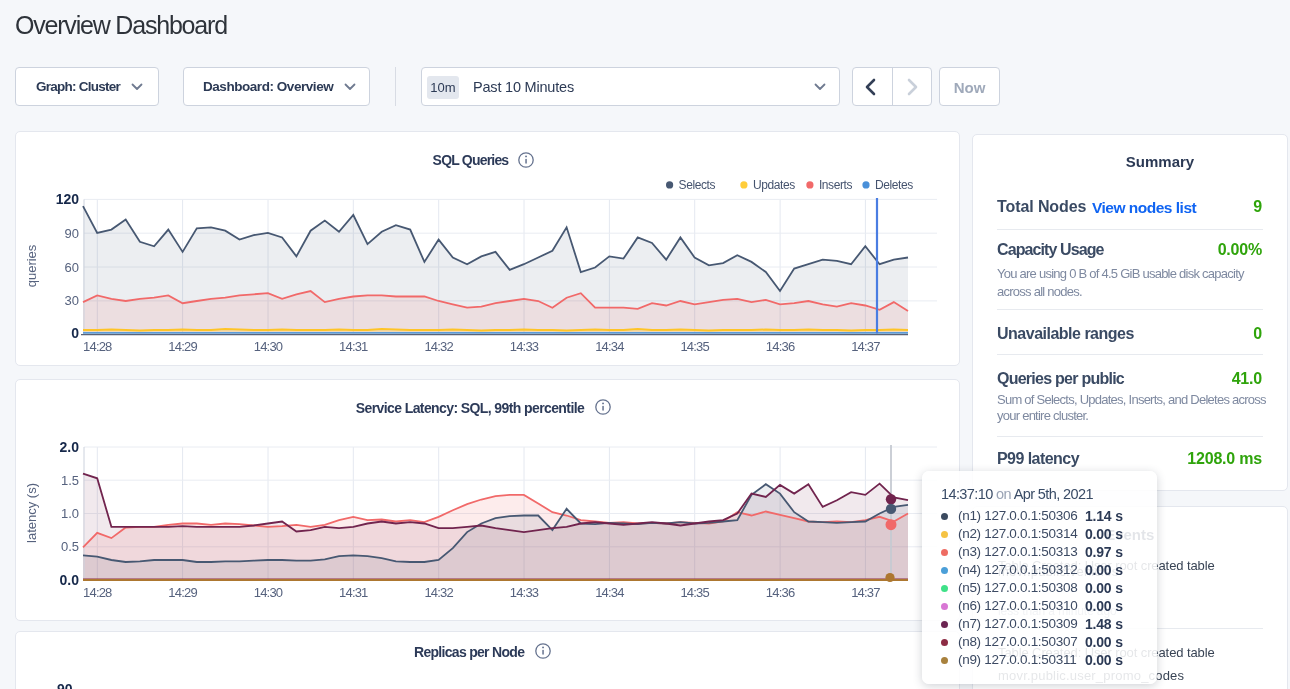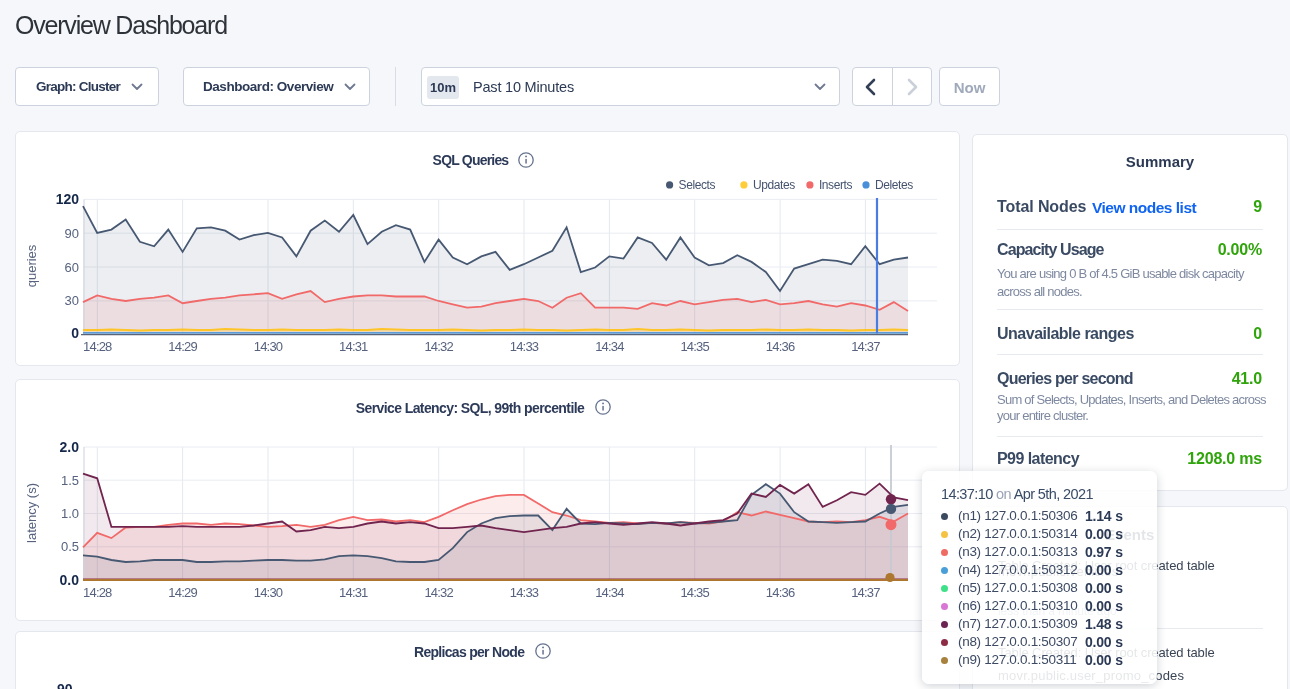--- a/index.html
+++ b/index.html
@@ -26,21 +26,21 @@
 <svg style="position:absolute;left:131px;top:83px" width="12" height="8" viewBox="0 0 12 8">
     <path d="M1.5 1.5 L6 6 L10.5 1.5" fill="none" stroke="#6f7a90" stroke-width="1.8" stroke-linecap="round" stroke-linejoin="round"></path>
   </svg>
 <div class="tbox" style="left:183px;width:187px"></div>
 <div class="abs navy" style="left:203px;top:79px;font-size:13.5px;font-weight:bold;letter-spacing:-0.45px">Dashboard: Overview</div>
 <svg style="position:absolute;left:344px;top:83px" width="12" height="8" viewBox="0 0 12 8">
     <path d="M1.5 1.5 L6 6 L10.5 1.5" fill="none" stroke="#6f7a90" stroke-width="1.8" stroke-linecap="round" stroke-linejoin="round"></path>
   </svg>
 <div class="abs" style="left:395px;top:67px;width:1px;height:39px;background:#d8dce4"></div>
 <div class="tbox" style="left:421px;width:419px"></div>
-<div class="abs" style="left:427px;top:75.5px;width:32px;height:23px;background:#e3e7ee;border-radius:3px;font-size:13px;font-weight:bold;color:#2c3a55;text-align:center;line-height:23px">10m</div>
+<div class="abs" style="left:427px;top:75.5px;width:32px;height:23px;background:#e3e7ee;border-radius:3px;font-size:13px;font-weight:normal;color:#2c3a55;text-align:center;line-height:23px">10m</div>
 <div class="abs navy" style="left:473px;top:79px;font-size:14.5px;font-weight:normal;letter-spacing:-0.2px">Past 10 Minutes</div>
 <svg style="position:absolute;left:814px;top:83px" width="12" height="8" viewBox="0 0 12 8">
     <path d="M1.5 1.5 L6 6 L10.5 1.5" fill="none" stroke="#6f7a90" stroke-width="1.8" stroke-linecap="round" stroke-linejoin="round"></path>
   </svg>
 <div class="tbox" style="left:851.5px;width:80.5px"></div>
 <div class="abs" style="left:891.8px;top:67px;width:1px;height:39px;background:#cdd3de"></div>
 <svg class="abs" style="left:863px;top:78px" width="16" height="18" viewBox="0 0 16 18">
     <path d="M11 2 L4 9 L11 16" fill="none" stroke="#333f56" stroke-width="2.6" stroke-linecap="round" stroke-linejoin="round"></path>
   </svg>
 <svg class="abs" style="left:904px;top:78px" width="16" height="18" viewBox="0 0 16 18">
@@ -174,21 +174,21 @@
 <div class="abs" style="left:1092px;top:199px;font-size:15.5px;font-weight:bold;color:#1064f2;letter-spacing:-0.5px">View nodes list</div>
 <div class="sval grn" style="left:1152px;top:198px">9</div>
 <div class="divider" style="left:997px;top:229px;width:266px"></div>
 <div class="slabel" style="left:997px;top:241px;letter-spacing:-0.9px">Capacity Usage</div>
 <div class="sval grn" style="left:1152px;top:241px">0.00%</div>
 <div class="sdesc" style="left:997px;top:264.5px;width:300px;line-height:18px">You are using 0 B of 4.5 GiB usable disk capacity<br>across all nodes.</div>
 <div class="divider" style="left:997px;top:309px;width:266px"></div>
 <div class="slabel" style="left:997px;top:325px;letter-spacing:-0.5px">Unavailable ranges</div>
 <div class="sval grn" style="left:1152px;top:325px">0</div>
 <div class="divider" style="left:997px;top:354px;width:266px"></div>
-<div class="slabel" style="left:997px;top:370px;letter-spacing:-0.75px">Queries per second</div>
+<div class="slabel" style="left:997px;top:370px;letter-spacing:-0.75px">Queries per public</div>
 <div class="sval grn" style="left:1152px;top:370px">41.0</div>
 <div class="sdesc" style="left:997px;top:391.5px;width:300px;line-height:16.5px">Sum of Selects, Updates, Inserts, and Deletes across<br>your entire cluster.</div>
 <div class="divider" style="left:997px;top:436px;width:266px"></div>
 <div class="slabel" style="left:997px;top:450px;letter-spacing:-0.55px">P99 latency</div>
 <div class="sval grn" style="left:1152px;top:450px">1208.0 ms</div>
 
 <div class="panel" style="left:971.5px;top:506px;width:316.5px;height:200px"></div>
 <div class="abs" style="left:971.5px;top:526px;width:316.5px;text-align:center;font-size:15px;font-weight:bold;color:#2c3a55">Events</div>
 <div class="evt" style="left:998px;top:558px">Table Created: User root created table</div>
 <div class="evt" style="left:998px;top:564px;letter-spacing:0.2px">movr.public.vehicles</div>

